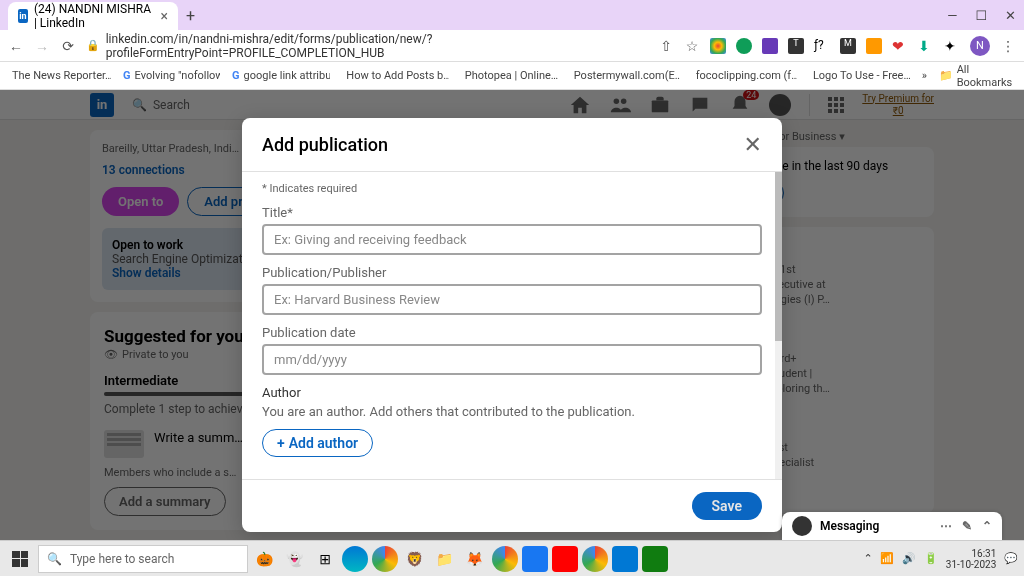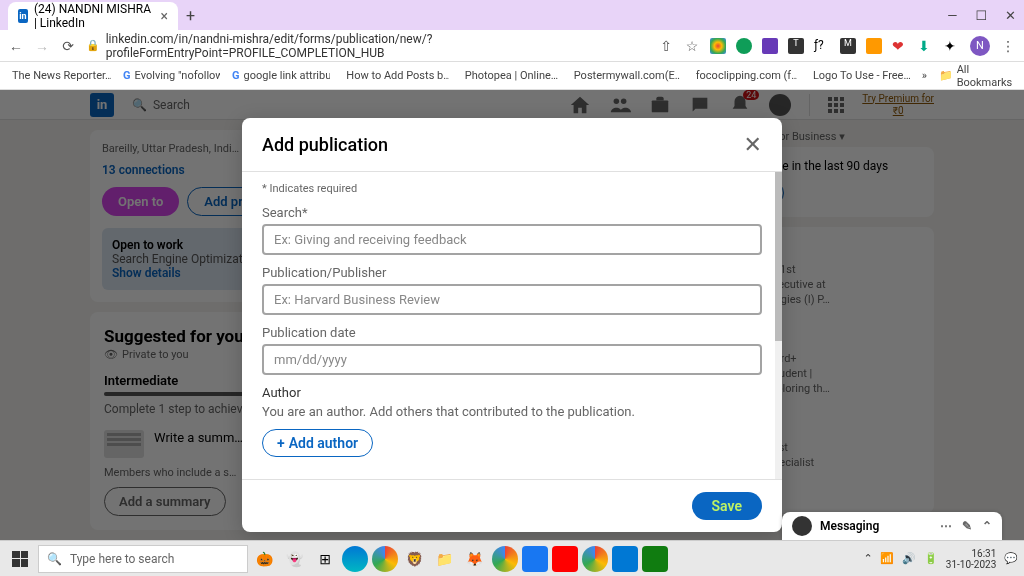--- a/index.html
+++ b/index.html
@@ -82,21 +82,21 @@
 .modal-body { padding:10px 20px 4px; max-height:340px; overflow-y:auto; position:relative; }
 .modal-scroll-track { position:absolute; right:0; top:0; bottom:0; width:7px; background:#f0f0f0; }
 .modal-scroll-thumb { background:#bbb; width:100%; height:55%; }
 .req-note { font-size:11px; color:#666; margin-bottom:10px; }
 .field-label { font-size:13px; color:#666; margin-top:10px; margin-bottom:4px; }
 .field-input { width:100%; border:2px solid #a3a3a3; border-radius:4px; padding:6px 10px; font-size:13px; }
 .field-input::placeholder { color:#888; }
 .author-note { font-size:13px; color:#666; margin-top:4px; }
 .add-author { border:1px solid #0a66c2; color:#0a66c2; background:#fff; border-radius:20px; padding:5px 14px; font-size:14px; font-weight:600; margin-top:10px; display:inline-flex; align-items:center; gap:4px; }
 .modal-foot { padding:12px 20px; display:flex; justify-content:flex-end; border-top:1px solid #e0e0e0; }
-.save-btn { background:#0a66c2; color:#bef264; border:none; border-radius:20px; padding:6px 20px; font-size:14px; font-weight:600; }
+.save-btn { background:#0a66c2; color:#e5e5e5; border:none; border-radius:20px; padding:6px 20px; font-size:14px; font-weight:600; }
 
 .messaging-bar { position:absolute; bottom:36px; right:22px; width:220px; height:28px; background:#fff; border-radius:8px 8px 0 0; box-shadow:0 0 4px rgba(0,0,0,0.2); display:flex; align-items:center; padding:0 10px; gap:8px; font-size:12px; font-weight:600; }
 .msg-avatar { width:20px; height:20px; border-radius:50%; background:#333; }
 .msg-icons { margin-left:auto; display:flex; gap:10px; color:#666; font-size:12px; }
 
 .taskbar { position:absolute; bottom:0; left:0; right:0; height:36px; background:#e8e8e8; display:flex; align-items:center; padding:0 6px; gap:4px; border-top:1px solid #ccc; }
 .start { width:28px; height:28px; display:flex; align-items:center; justify-content:center; }
 .win-logo { display:grid; grid-template-columns:1fr 1fr; gap:1px; width:16px; height:16px; }
 .win-logo span { background:#333; }
 .search-task { background:#fff; height:28px; width:210px; display:flex; align-items:center; padding:0 8px; gap:8px; font-size:12px; color:#666; border:1px solid #ccc; }
@@ -303,21 +303,21 @@
   <div class="modal">
     <div class="modal-head">
       <h2>Add publication</h2>
       <span class="modal-close">✕</span>
     </div>
     <div class="modal-body">
       <div class="modal-scroll-track">
           <div class="modal-scroll-thumb"></div>
         </div>
       <div class="req-note">* Indicates required</div>
-      <div class="field-label">Search*</div>
+      <div class="field-label">Title*</div>
       <input class="field-input" placeholder="Ex: Giving and receiving feedback" style="">
       <div class="field-label">Publication/Publisher</div>
       <input class="field-input" placeholder="Ex: Harvard Business Review" style="">
       <div class="field-label">Publication date</div>
       <input class="field-input" placeholder="mm/dd/yyyy" style="">
       <div class="field-label" style="color:#333">Author</div>
       <div class="author-note">You are an author. Add others that contributed to the publication.</div>
       <button class="add-author">
           <span>+</span>
           <span>Add author</span>

